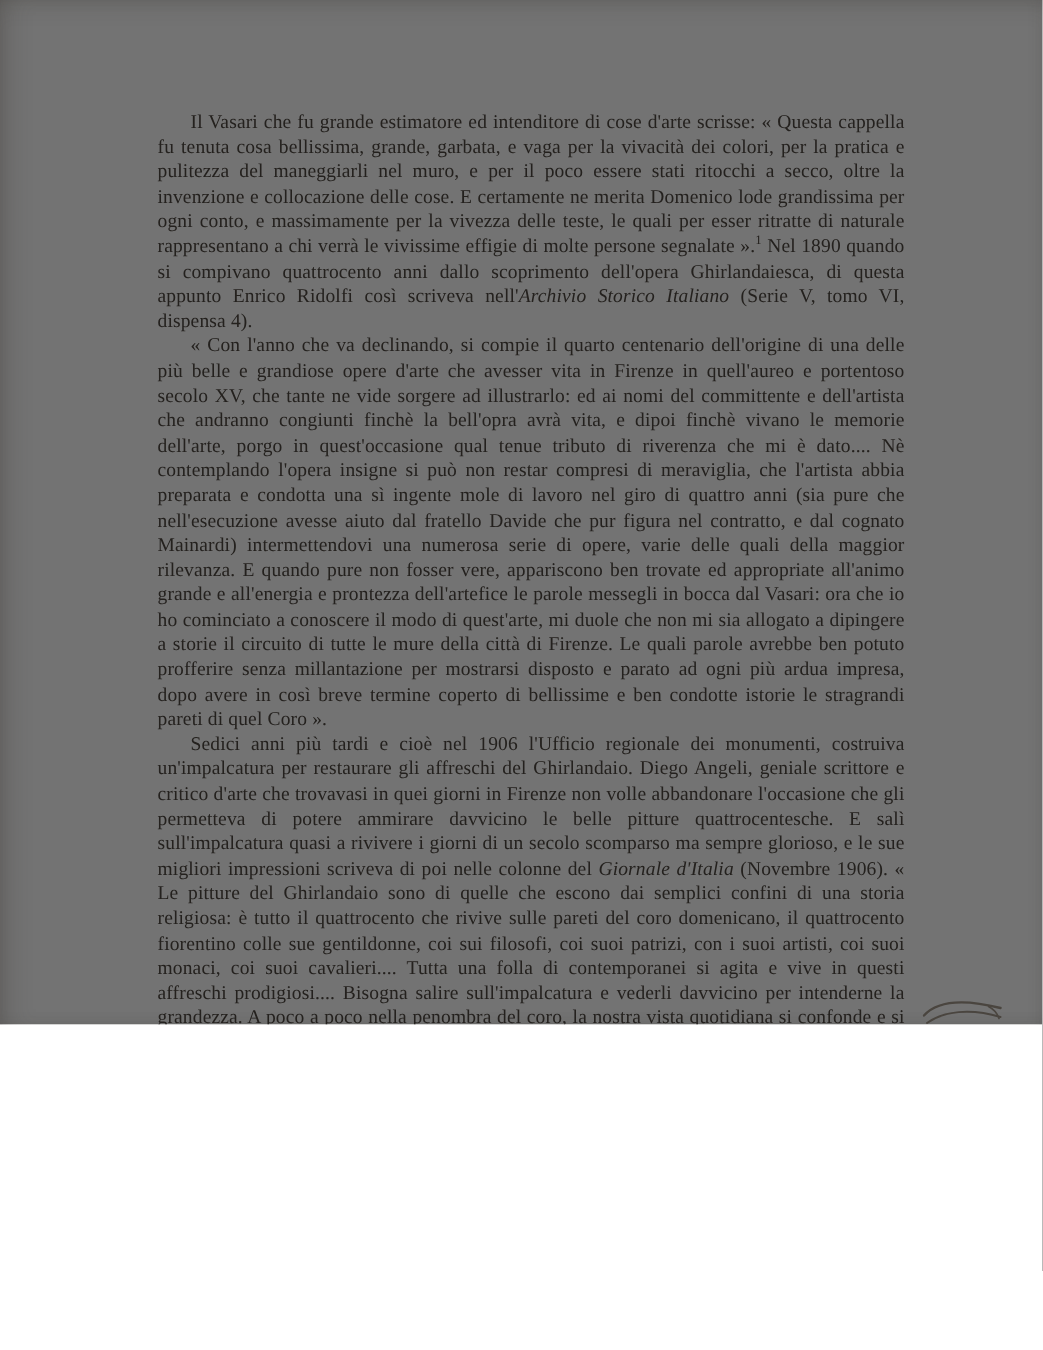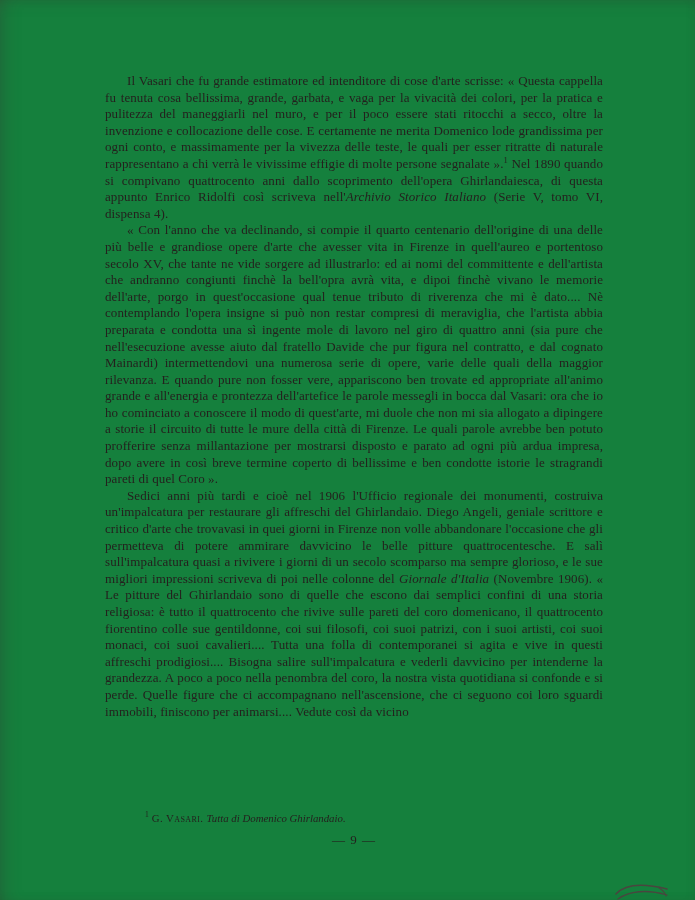--- a/index.html
+++ b/index.html
@@ -3,23 +3,23 @@
 <meta charset="utf-8">
 <style>
   html, body {
     margin: 0;
     padding: 0;
     background: #ffffff;
   }
   .page {
     position: relative;
     width: 695px;
-    height: 900px;
+    height: 683px;
     margin: 0;
-    background: #15803d;
+    background: #737373;
     overflow: hidden;
     font-family: "Liberation Serif", "DejaVu Serif", serif;
     color: #24211e;
     box-shadow:
       inset 14px 0 20px -14px rgba(60,55,50,0.45),
       inset 0 12px 16px -12px rgba(60,55,50,0.30),
       inset -8px 0 12px -10px rgba(60,55,50,0.18),
       inset 0 -8px 12px -10px rgba(60,55,50,0.12);
   }
   .text-block {

